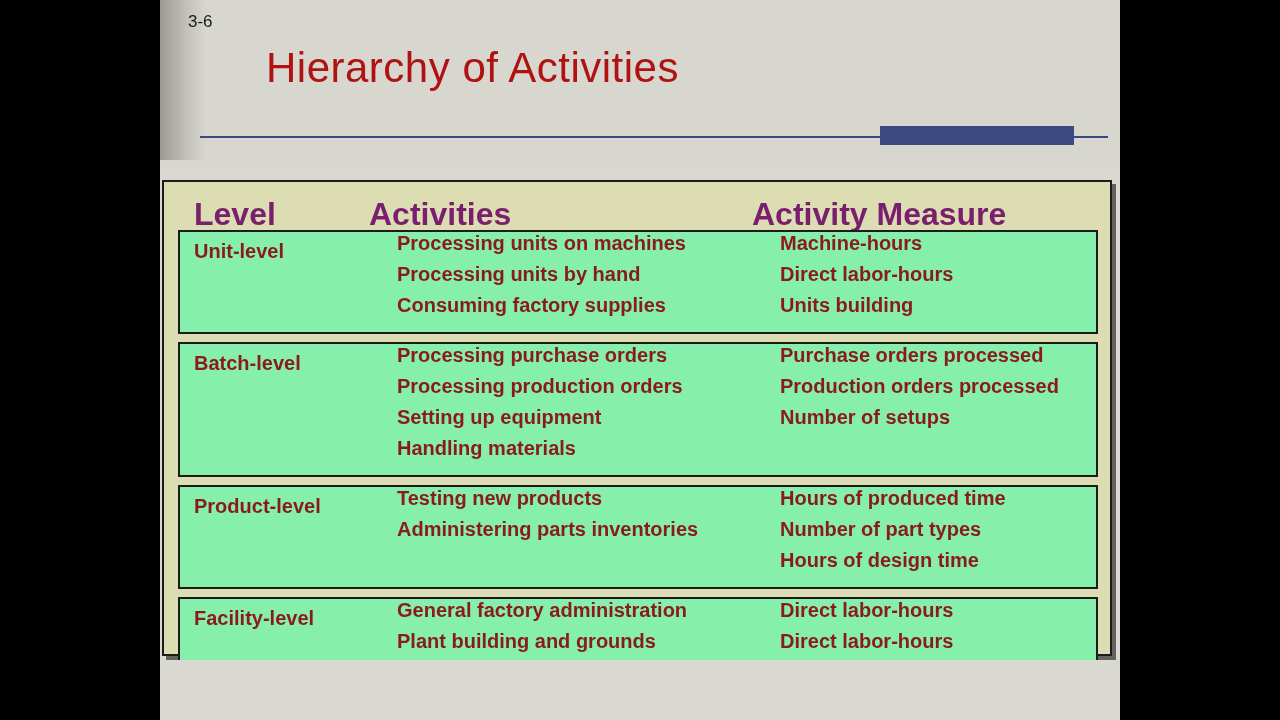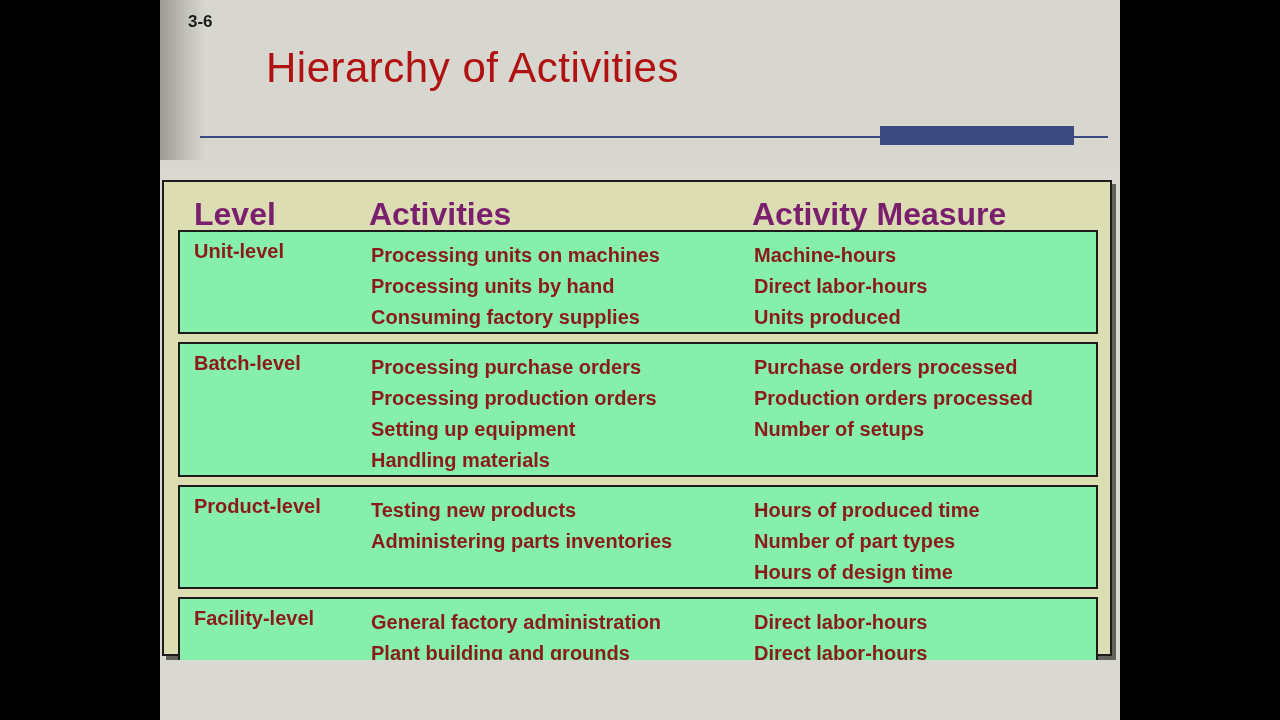--- a/index.html
+++ b/index.html
@@ -43,21 +43,21 @@
     top: 0px;
     width: 46px;
     height: 160px;
     background: linear-gradient(to right, #9b9b94 0%, #c3c3bc 60%, #d7d7d0 100%);
   }
   .slide-number {
     position: absolute;
     left: 188px;
     top: 12px;
     font-size: 17px;
-    font-weight: bold;
+    font-weight: normal;
     color: #1a1a1a;
     letter-spacing: 0px;
   }
   .slide-title {
     position: absolute;
     left: 266px;
     top: 44px;
     font-size: 42px;
     font-weight: normal;
     color: #b01111;
@@ -143,21 +143,22 @@
   }
   .row .meas {
     position: absolute;
     left: 574px;
     font-size: 20px;
     font-weight: bold;
     color: #8b1a1a;
     white-space: nowrap;
   }
   .rows-wrap {
-    padding-top: 12px;
+    padding-top: 0;
+    margin-left: 26px;
   }
   
   .side-left {
     position: absolute;
     left: 0; top: 0;
     width: 160px; height: 720px;
     background: #000000;
   }
   .side-right {
     position: absolute;
@@ -204,21 +205,21 @@
         <div class="row">
           <span class="act">Processing units on machines</span>
           <span class="meas">Machine-hours</span>
         </div>
         <div class="row">
           <span class="act">Processing units by hand</span>
           <span class="meas">Direct labor-hours</span>
         </div>
         <div class="row">
           <span class="act">Consuming factory supplies</span>
-          <span class="meas">Units produced</span>
+          <span class="meas">Units building</span>
         </div>
       </div>
     </div>
 
     <div class="group" style="top:160px; height:135px;">
       <div class="level-label">Batch-level</div>
       <div class="rows-wrap">
         <div class="row">
           <span class="act">Processing purchase orders</span>
           <span class="meas">Purchase orders processed</span>

